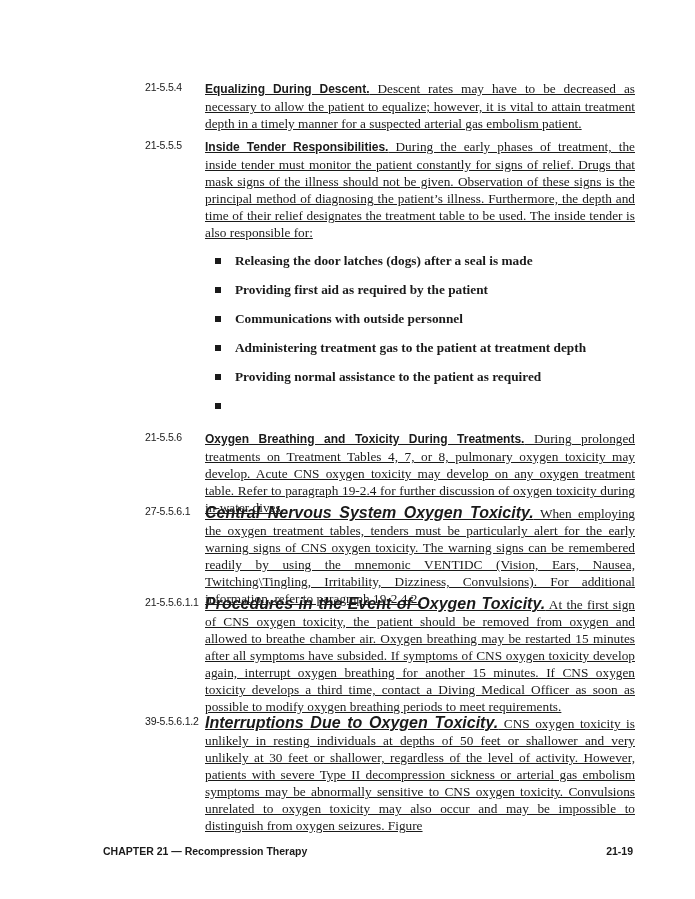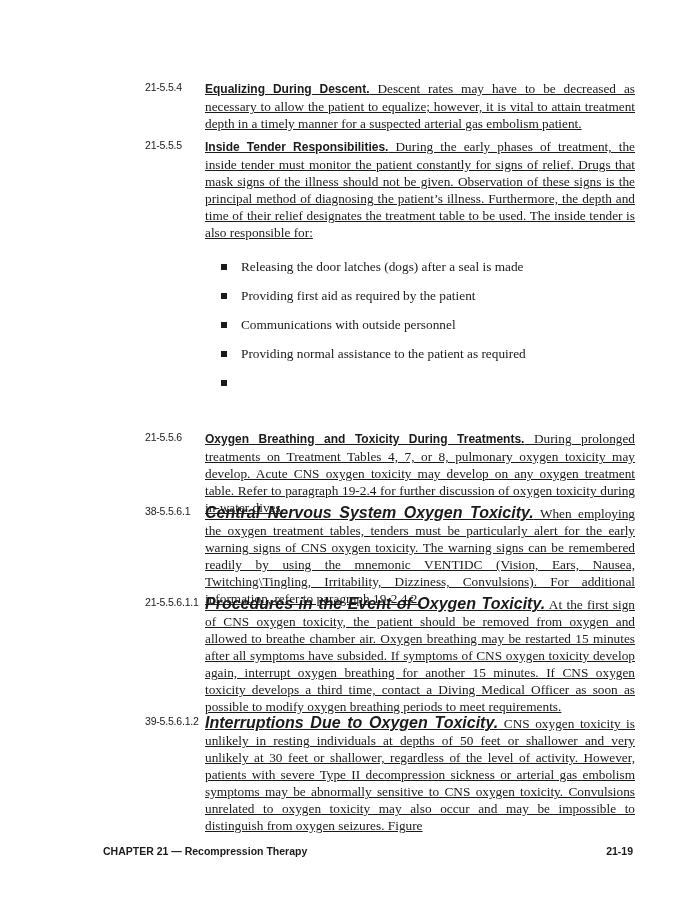--- a/index.html
+++ b/index.html
@@ -3,21 +3,21 @@
 <meta charset="utf-8">
 <style>
   html, body { margin: 0; padding: 0; background: #ffffff; }
   body { width: 695px; height: 899px; position: relative; overflow: hidden; color: #1a1a1a; }
   .page { position: absolute; left: 0; top: 0; width: 695px; height: 675px; }
   .para { position: absolute; left: 145px; width: 490px; }
   .num { position: absolute; left: 0; top: 1px; font-family: "Liberation Sans", sans-serif; font-size: 10.5px; letter-spacing: -0.2px; }
   .body { margin-left: 60px; font-family: "Liberation Serif", serif; font-size: 13.3px; line-height: 17px; text-align: justify; text-decoration: underline; }
   .hd { font-family: "Liberation Sans", sans-serif; font-weight: bold; font-size: 12px; }
   .hdi { font-family: "Liberation Sans", sans-serif; font-weight: bold; font-style: italic; font-size: 16px; }
-  ul.bullets { position: absolute; left: 205px; width: 430px; margin: 16px; padding: 0; list-style: none; }
+  ul.bullets { position: absolute; left: 205px; width: 430px; margin: 10px; padding: 0; list-style: none; font-weight: bold; }
   ul.bullets li { position: relative; padding-left: 20px; font-family: "Liberation Serif", serif; font-size: 13.3px; line-height: 17.4px; text-align: justify; margin-bottom: 11.6px; }
   ul.bullets li .sq { position: absolute; left: 0; top: 6px; width: 6px; height: 6px; background: #1a1a1a; }
   .footer { position: absolute; top: 845px; left: 103px; width: 530px; font-family: "Liberation Sans", sans-serif; font-weight: bold; font-size: 10.5px; }
   .footer .right { position: absolute; right: 0; top: 0; }
 </style>
 </head>
 <body>
 
 <div class="page">
 
@@ -28,31 +28,32 @@
 
   <div class="para" style="top:138px;">
     <span class="num">21-5.5.5</span>
     <div class="body"><span class="hd">Inside Tender Responsibilities.</span><span> During the early phases of treatment, the inside tender must monitor the patient constantly for signs of relief. Drugs that mask signs of the illness should not be given. Observation of these signs is the principal method of diagnosing the patient’s illness. Furthermore, the depth and time of their relief designates the treatment table to be used. The inside tender is also responsible for:</span></div>
   </div>
 
   <ul class="bullets" style="top:242px;">
     <li><span class="sq"></span><span>Releasing the door latches (dogs) after a seal is made</span></li>
     <li><span class="sq"></span><span>Providing first aid as required by the patient</span></li>
     <li><span class="sq"></span><span>Communications with outside personnel</span></li>
+    <li><span class="sq"></span><span>Administering treatment gas to the patient at treatment depth</span></li>
     <li><span class="sq"></span><span>Providing normal assistance to the patient as required</span></li>
     <li><span class="sq"></span></li>
   </ul>
 
   <div class="para" style="top:430px;">
     <span class="num">21-5.5.6</span>
     <div class="body"><span class="hd">Oxygen Breathing and Toxicity During Treatments.</span><span> During prolonged treatments on Treatment Tables 4, 7, or 8, pulmonary oxygen toxicity may develop. Acute CNS oxygen toxicity may develop on any oxygen treatment table. Refer to paragraph 19-2.4 for further discussion of oxygen toxicity during in-water dives.</span></div>
   </div>
 
   <div class="para" style="top:504px;">
-    <span class="num">38-5.5.6.1</span>
+    <span class="num">27-5.5.6.1</span>
     <div class="body"><span class="hdi">Central Nervous System Oxygen Toxicity.</span><span> When employing the oxygen treatment tables, tenders must be particularly alert for the early warning signs of CNS oxygen toxicity. The warning signs can be remembered readily by using the mnemonic VENTIDC (Vision, Ears, Nausea, Twitching\Tingling, Irritability, Dizziness, Convulsions). For additional information, refer to paragraph 19-2.4.2.</span></div>
   </div>
 
   <div class="para" style="top:595px;">
     <span class="num">21-5.5.6.1.1</span>
     <div class="body"><span class="hdi">Procedures in the Event of Oxygen Toxicity.</span><span> At the first sign of CNS oxygen toxicity, the patient should be removed from oxygen and allowed to breathe chamber air. Oxygen breathing may be restarted 15 minutes after all symptoms have subsided. If symptoms of CNS oxygen toxicity develop again, interrupt oxygen breathing for another 15 minutes. If CNS oxygen toxicity develops a third time, contact a Diving Medical Officer as soon as possible to modify oxygen breathing periods to meet requirements.</span></div>
   </div>
 
   <div class="para" style="top:714px;">
     <span class="num">39-5.5.6.1.2</span>

